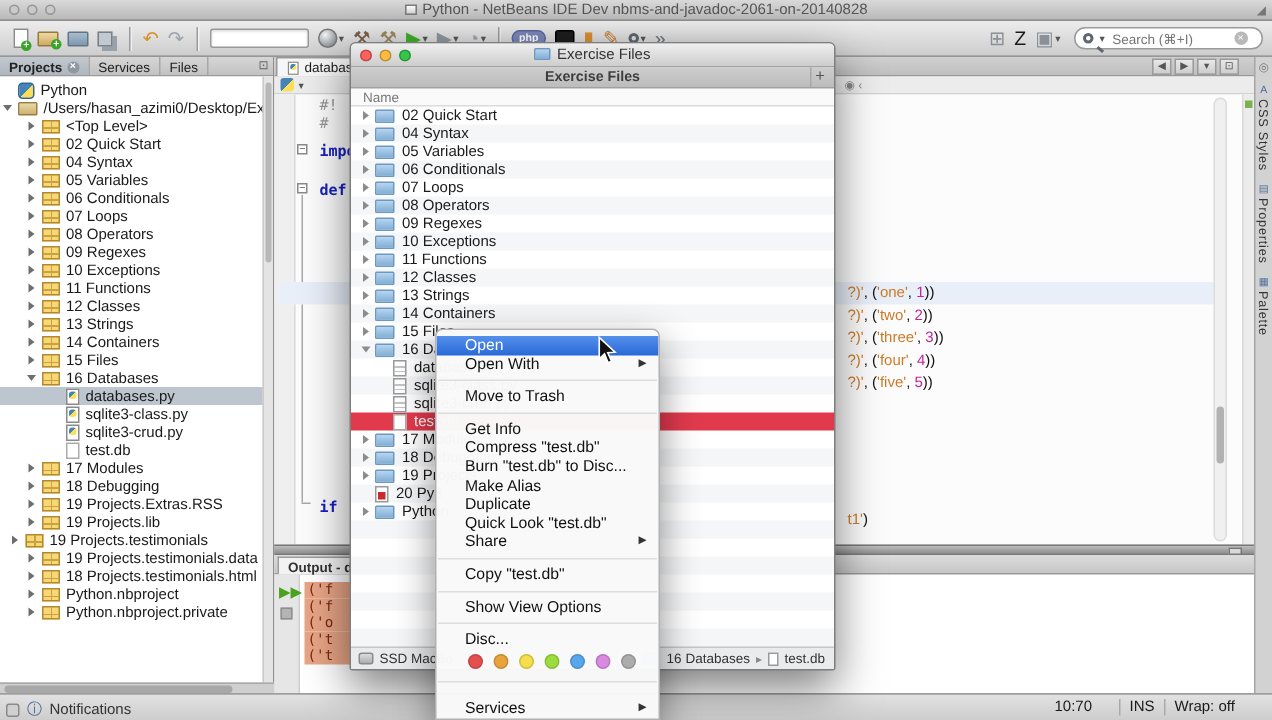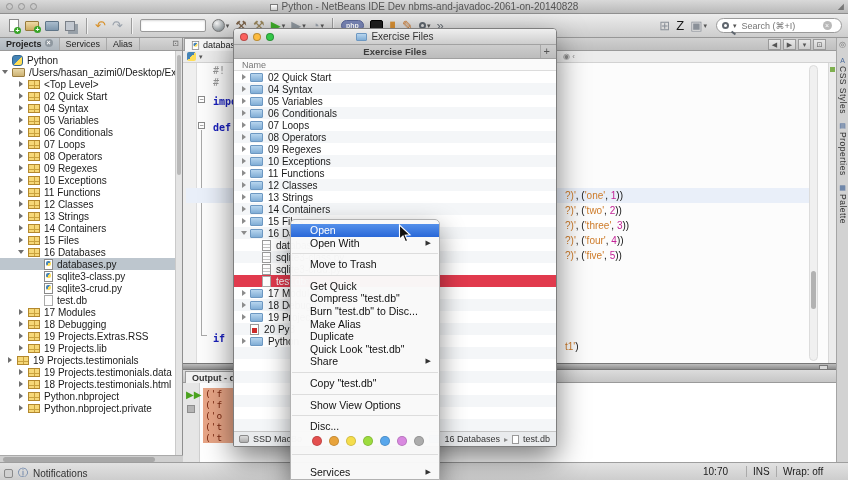--- a/index.html
+++ b/index.html
@@ -31,21 +31,21 @@
   .ic-term{width:13px;height:11px;background:#1d1d1d;border-radius:2px;border:1px solid #000;}
   .ic-mag{width:7px;height:7px;border:2px solid #5f666e;border-radius:50%;position:relative;}
   .ic-mag-h{position:absolute;left:7px;top:8px;width:5px;height:2px;background:#5f666e;transform:rotate(40deg);}
   .nb-search{display:flex;align-items:center;gap:3px;width:126px;height:15px;background:#fff;border:1px solid #9a9a9a;border-radius:8px;padding:0 5px;margin-left:6px;}
   .nb-search input{border:none;outline:none;background:transparent;font-size:9px;width:80px;color:#333;}
   .nb-search .clear{width:9px;height:9px;border-radius:50%;background:#b9b9b9;color:#fff;font-size:7px;line-height:9px;text-align:center;}
 
   
   .left-panel{position:absolute;left:0;top:38px;width:183px;height:417px;background:#fff;border-right:1px solid #8f8f8f;}
   .lp-tabs{height:13px;background:linear-gradient(#d6d6d6,#c2c2c2);border-bottom:1px solid #9a9a9a;display:flex;align-items:stretch;font-size:9px;}
-  .lp-tab{padding:1px 6px 0;border-right:1px solid #a8a8a8;display:flex;align-items:flex-start;gap:3px;color:#222;}
+  .lp-tab{padding:1px 6px 0;border-right:1px solid #a8a8a8;display:flex;align-items:center;gap:3px;color:#222;}
   .lp-tab.active{background:linear-gradient(#c2c8ce,#aeb6be);font-weight:bold;}
   .lp-tab .closec{width:8px;height:8px;border-radius:50%;background:#8f98a0;color:#fff;font-size:7px;line-height:8px;text-align:center;}
   .lp-minbtn{margin-left:auto;color:#666;font-size:8px;padding:1px 3px;}
   .lp-tree{position:absolute;left:0;top:13px;right:0;bottom:0;overflow:hidden;padding-top:3px;background:#fff;}
   .tree-row{height:12px;display:flex;align-items:center;white-space:nowrap;}
   .tree-row.sel{background:#bdc6ce;}
   .tree-label{margin-left:4px;font-size:10px;}
   .exp{width:10px;display:inline-flex;justify-content:center;flex:none;}
   .exp-right{width:0;height:0;border-left:4px solid #6e6e6e;border-top:3px solid transparent;border-bottom:3px solid transparent;margin-left:-4px;}
   .exp-down{width:0;height:0;border-top:4px solid #6e6e6e;border-left:3px solid transparent;border-right:3px solid transparent;margin-left:-4px;}
@@ -282,21 +282,21 @@
   <div class="left-panel">
     <div class="lp-tabs">
       <span class="lp-tab active">
           <span>Projects</span>
           <span class="closec">×</span>
         </span>
       <span class="lp-tab">
           <span>Services</span>
         </span>
       <span class="lp-tab">
-          <span>Alias</span>
+          <span>Files</span>
         </span>
       <span class="lp-minbtn">⊡</span>
     </div>
     <div class="lp-tree">
         <div class="tree-row" style="padding-left: 2px;">
           <span class="exp"></span>
           <span class="ti ti-python"></span>
           <span class="tree-label">Python</span>
         </div>
         <div class="tree-row" style="padding-left: 2px;">
@@ -800,21 +800,21 @@
       </span>
     </div>
   </div>
 
   <div class="ctx-menu">
       <div class="cm-item cm-sel"><span class="cm-label">Open</span></div>
       <div class="cm-item"><span class="cm-label">Open With</span><span class="cm-arrow">▶</span></div>
       <div class="cm-sep"></div>
       <div class="cm-item"><span class="cm-label">Move to Trash</span></div>
       <div class="cm-sep"></div>
-      <div class="cm-item"><span class="cm-label">Get Quick</span></div>
+      <div class="cm-item"><span class="cm-label">Get Info</span></div>
       <div class="cm-item"><span class="cm-label">Compress "test.db"</span></div>
       <div class="cm-item"><span class="cm-label">Burn "test.db" to Disc...</span></div>
       <div class="cm-item"><span class="cm-label">Make Alias</span></div>
       <div class="cm-item"><span class="cm-label">Duplicate</span></div>
       <div class="cm-item"><span class="cm-label">Quick Look "test.db"</span></div>
       <div class="cm-item"><span class="cm-label">Share</span><span class="cm-arrow">▶</span></div>
       <div class="cm-sep"></div>
       <div class="cm-item"><span class="cm-label">Copy "test.db"</span></div>
       <div class="cm-sep"></div>
       <div class="cm-item"><span class="cm-label">Show View Options</span></div>

